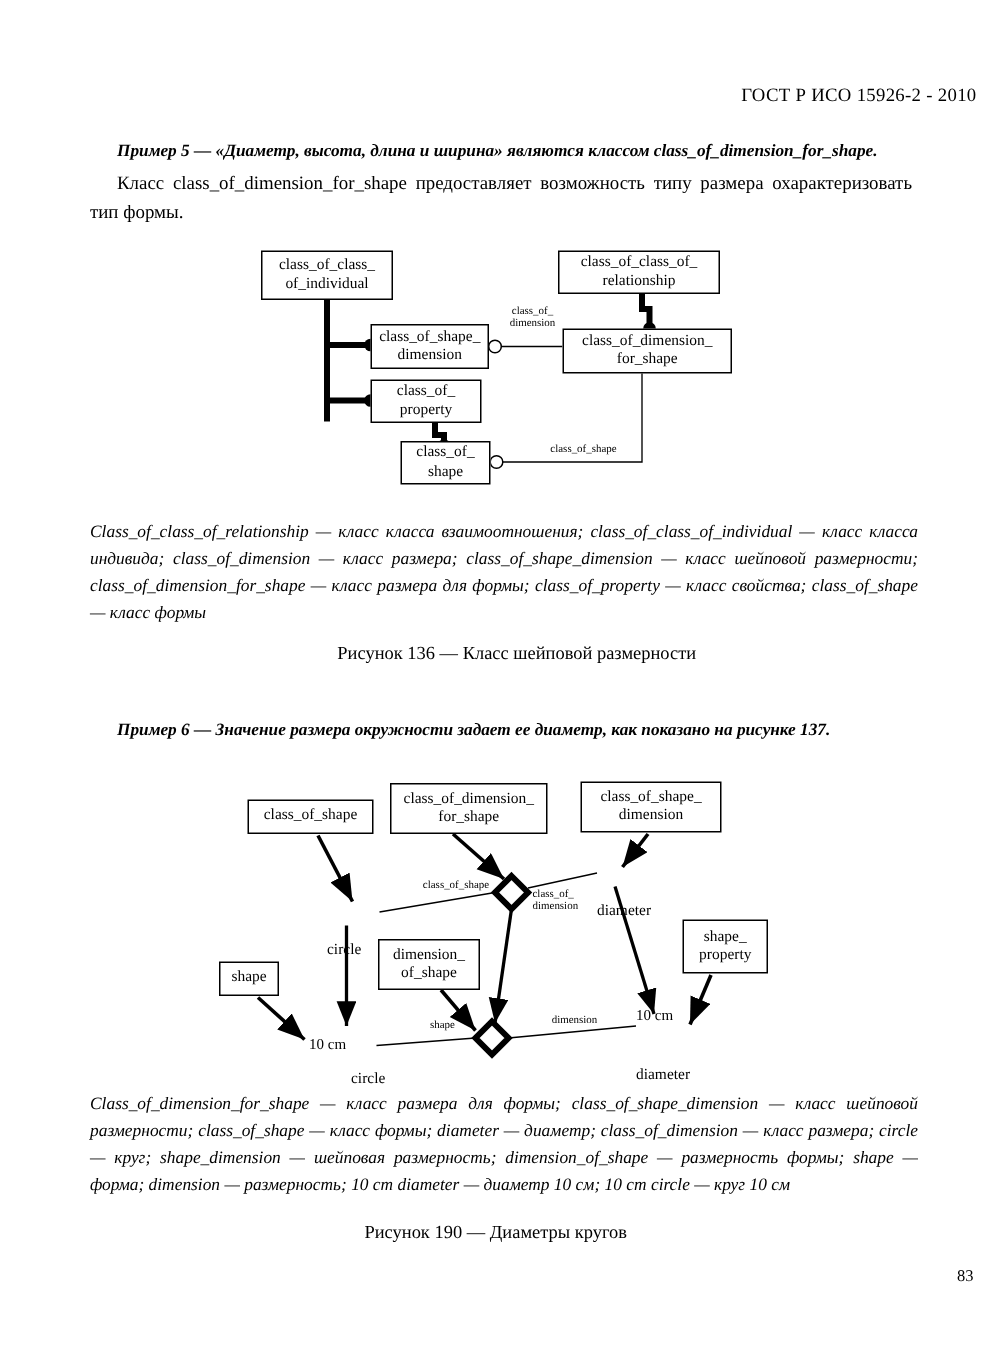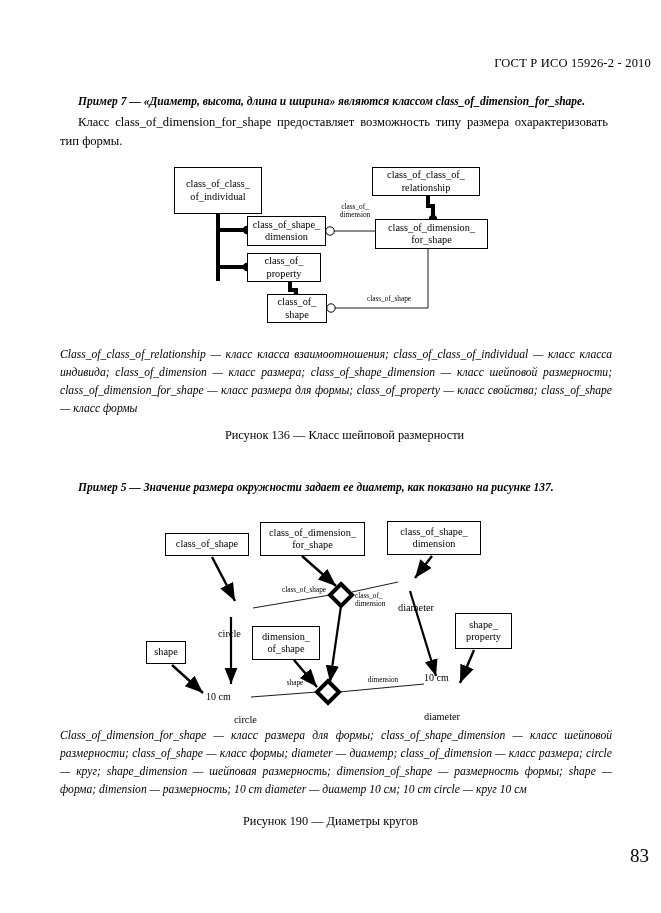--- a/index.html
+++ b/index.html
@@ -69,21 +69,21 @@
     text-align: center;
     font-size: 12.3px;
   }
   #caption1 { top: 428px; margin-left: 14px; }
   #caption2 { top: 814px; }
 
   .page-num {
     position: absolute;
     right: 48px;
     top: 845px;
-    font-size: 19px;
+    font-size: 11px;
   }
 
   .node-box {
     position: absolute;
     border: 1px solid #000;
     background: #fff;
     box-sizing: border-box;
     display: flex;
     align-items: center;
     justify-content: center;
@@ -120,21 +120,21 @@
     pointer-events: none;
   }
 </style>
 </head>
 <body>
 
 <div class="page">
 
   <div class="header">ГОСТ Р ИСО 15926-2 - 2010</div>
 
-  <div class="example-line" id="example1">Пример 7 — «Диаметр, высота, длина и ширина» являются классом class_of_dimension_for_shape.</div>
+  <div class="example-line" id="example1">Пример 5 — «Диаметр, высота, длина и ширина» являются классом class_of_dimension_for_shape.</div>
 
   <div class="body-para">Класс class_of_dimension_for_shape предоставляет возможность типу размера охарактеризовать тип формы.</div>
 
   <svg class="overlay" viewBox="0 0 661 913">
 
     <path d="M 218 196 L 218 281" stroke="#000" stroke-width="4" fill="none"></path>
     <path d="M 218 230 L 247 230" stroke="#000" stroke-width="4" fill="none"></path>
     <path d="M 218 267 L 247 267" stroke="#000" stroke-width="4" fill="none"></path>
     <circle cx="247" cy="230" r="4.2" fill="#000"></circle>
     <circle cx="247" cy="267" r="4.2" fill="#000"></circle>
@@ -145,21 +145,21 @@
     <path d="M 290 281 L 290 290 L 296 290 L 296 297" stroke="#000" stroke-width="4" fill="none"></path>
     <circle cx="296" cy="297" r="4.2" fill="#000"></circle>
 
     <circle cx="330" cy="231" r="4.2" fill="#fff" stroke="#000" stroke-width="1"></circle>
     <path d="M 334 231 L 375 231" stroke="#000" stroke-width="0.9" fill="none"></path>
 
     <circle cx="331" cy="308" r="4.2" fill="#fff" stroke="#000" stroke-width="1"></circle>
     <path d="M 335 308 L 428 308 L 428 245" stroke="#000" stroke-width="0.9" fill="none"></path>
   </svg>
 
-  <div class="node-box" style="left:174px; top:167px; width:88px; height:47px;">
+  <div class="node-box" style="left:174px; top:167px; width:88px; height:33px;">
     <span style="white-space:pre-line;">class_of_class_
 of_individual</span>
   </div>
 
   <div class="node-box" style="left:372px; top:167px; width:108px; height:29px;">
     <span style="white-space:pre-line;">class_of_class_of_
 relationship</span>
   </div>
 
   <div class="node-box" style="left:247px; top:216px; width:79px; height:30px;">
@@ -183,21 +183,21 @@
   </div>
 
   <div class="edge-label" style="left:330px; top:203px; width:50px; white-space:pre-line;">class_of_
 dimension</div>
 
   <div class="edge-label" style="left:349px; top:295px; width:80px;">class_of_shape</div>
 
   <div class="legend" id="legend1">Class_of_class_of_relationship — класс класса взаимоотношения; class_of_class_of_individual — класс класса индивида; class_of_dimension — класс размера; class_of_shape_dimension — класс шейповой размерности; class_of_dimension_for_shape — класс размера для формы; class_of_property — класс свойства; class_of_shape — класс формы</div>
   <div class="fig-caption" id="caption1">Рисунок 136 — Класс шейповой размерности</div>
 
-  <div class="example-line" id="example2">Пример 5 — Значение размера окружности задает ее диаметр, как показано на рисунке 137.</div>
+  <div class="example-line" id="example2">Пример 6 — Значение размера окружности задает ее диаметр, как показано на рисунке 137.</div>
 
   <svg class="overlay" viewBox="0 0 661 913">
     <defs>
       <marker id="arrowBlack" markerWidth="9" markerHeight="9" refX="7.5" refY="3" orient="auto" markerUnits="strokeWidth">
         <path d="M0,0 L7.5,3 L0,6 z" fill="#000"></path>
       </marker>
     </defs>
 
     <line x1="212" y1="557" x2="235" y2="601" stroke="#000" stroke-width="2.4" marker-end="url(#arrowBlack)"></line>
 

